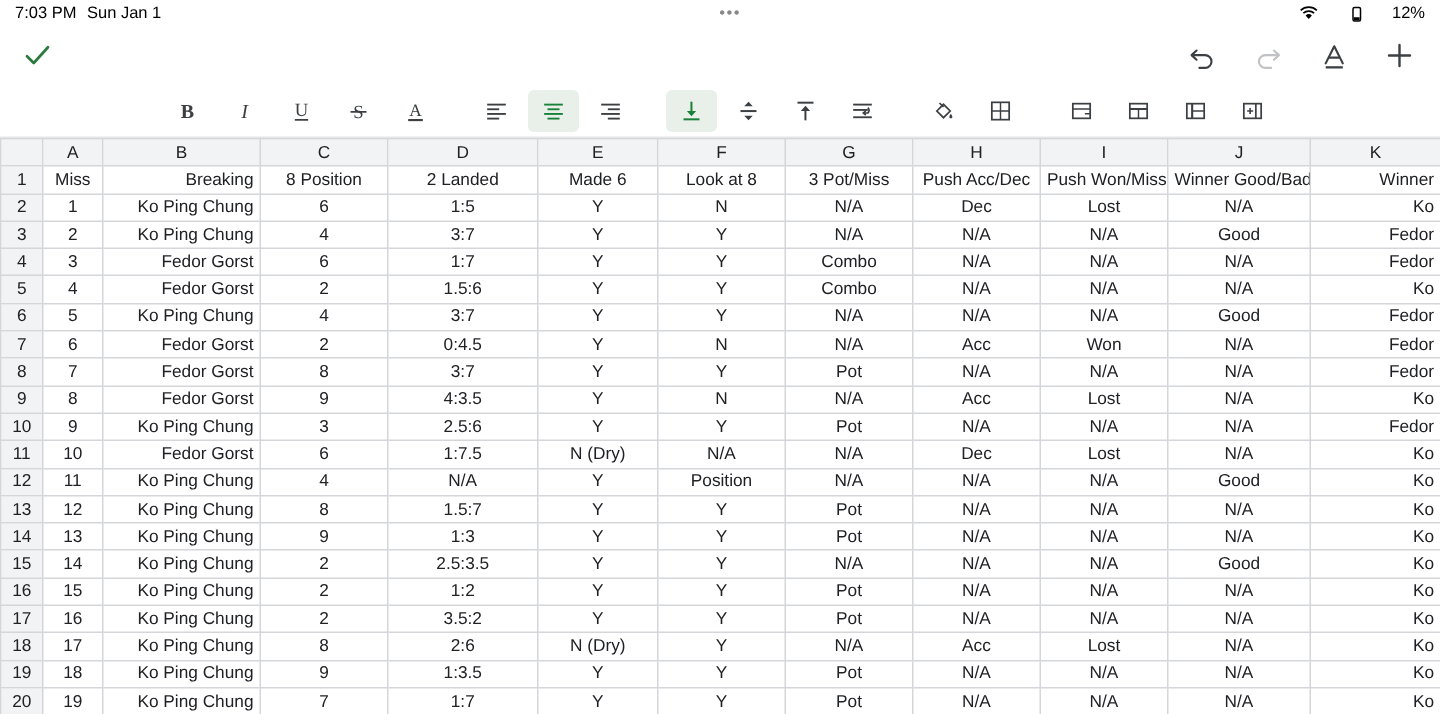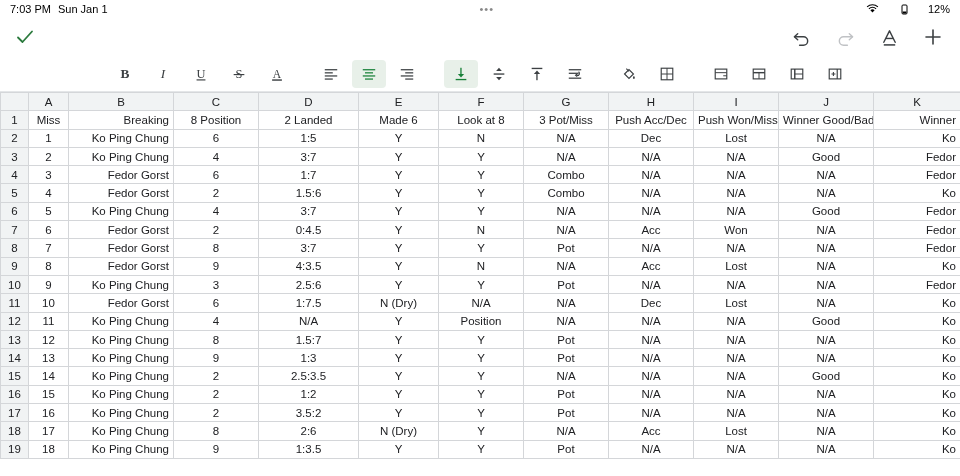--- a/index.html
+++ b/index.html
@@ -603,15 +603,29 @@
           <td class="c-center">9</td>
           <td class="c-center">1:3.5</td>
           <td class="c-center">Y</td>
           <td class="c-center">Y</td>
           <td class="c-center">Pot</td>
           <td class="c-center">N/A</td>
           <td class="c-center">N/A</td>
           <td class="c-center">N/A</td>
           <td class="c-left">Ko</td>
         </tr>
+        <tr>
+          <td class="rowhdr">20</td>
+          <td class="c-center">19</td>
+          <td class="c-left">Ko Ping Chung</td>
+          <td class="c-center">7</td>
+          <td class="c-center">1:7</td>
+          <td class="c-center">Y</td>
+          <td class="c-center">Y</td>
+          <td class="c-center">Pot</td>
+          <td class="c-center">N/A</td>
+          <td class="c-center">N/A</td>
+          <td class="c-center">N/A</td>
+          <td class="c-left">Ko</td>
+        </tr>
       </tbody>
   </table>
 </div>
 
 </body></html>

